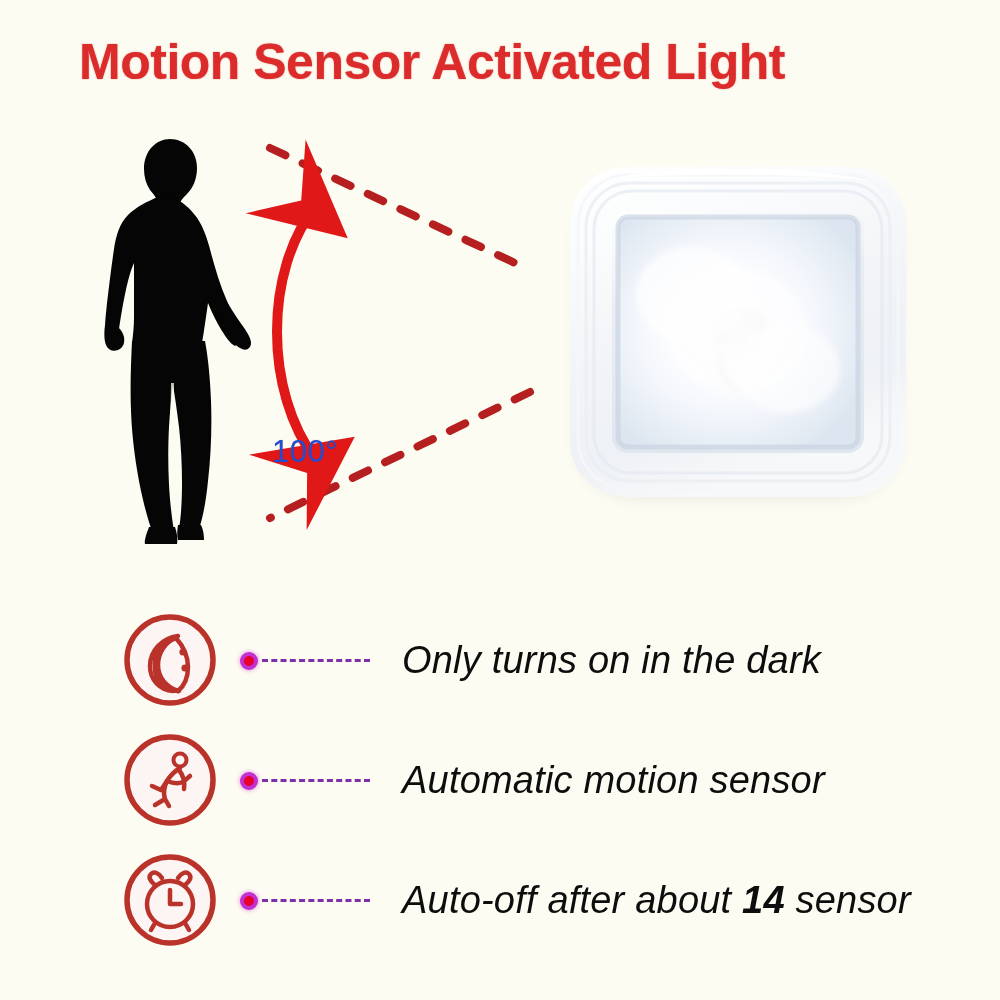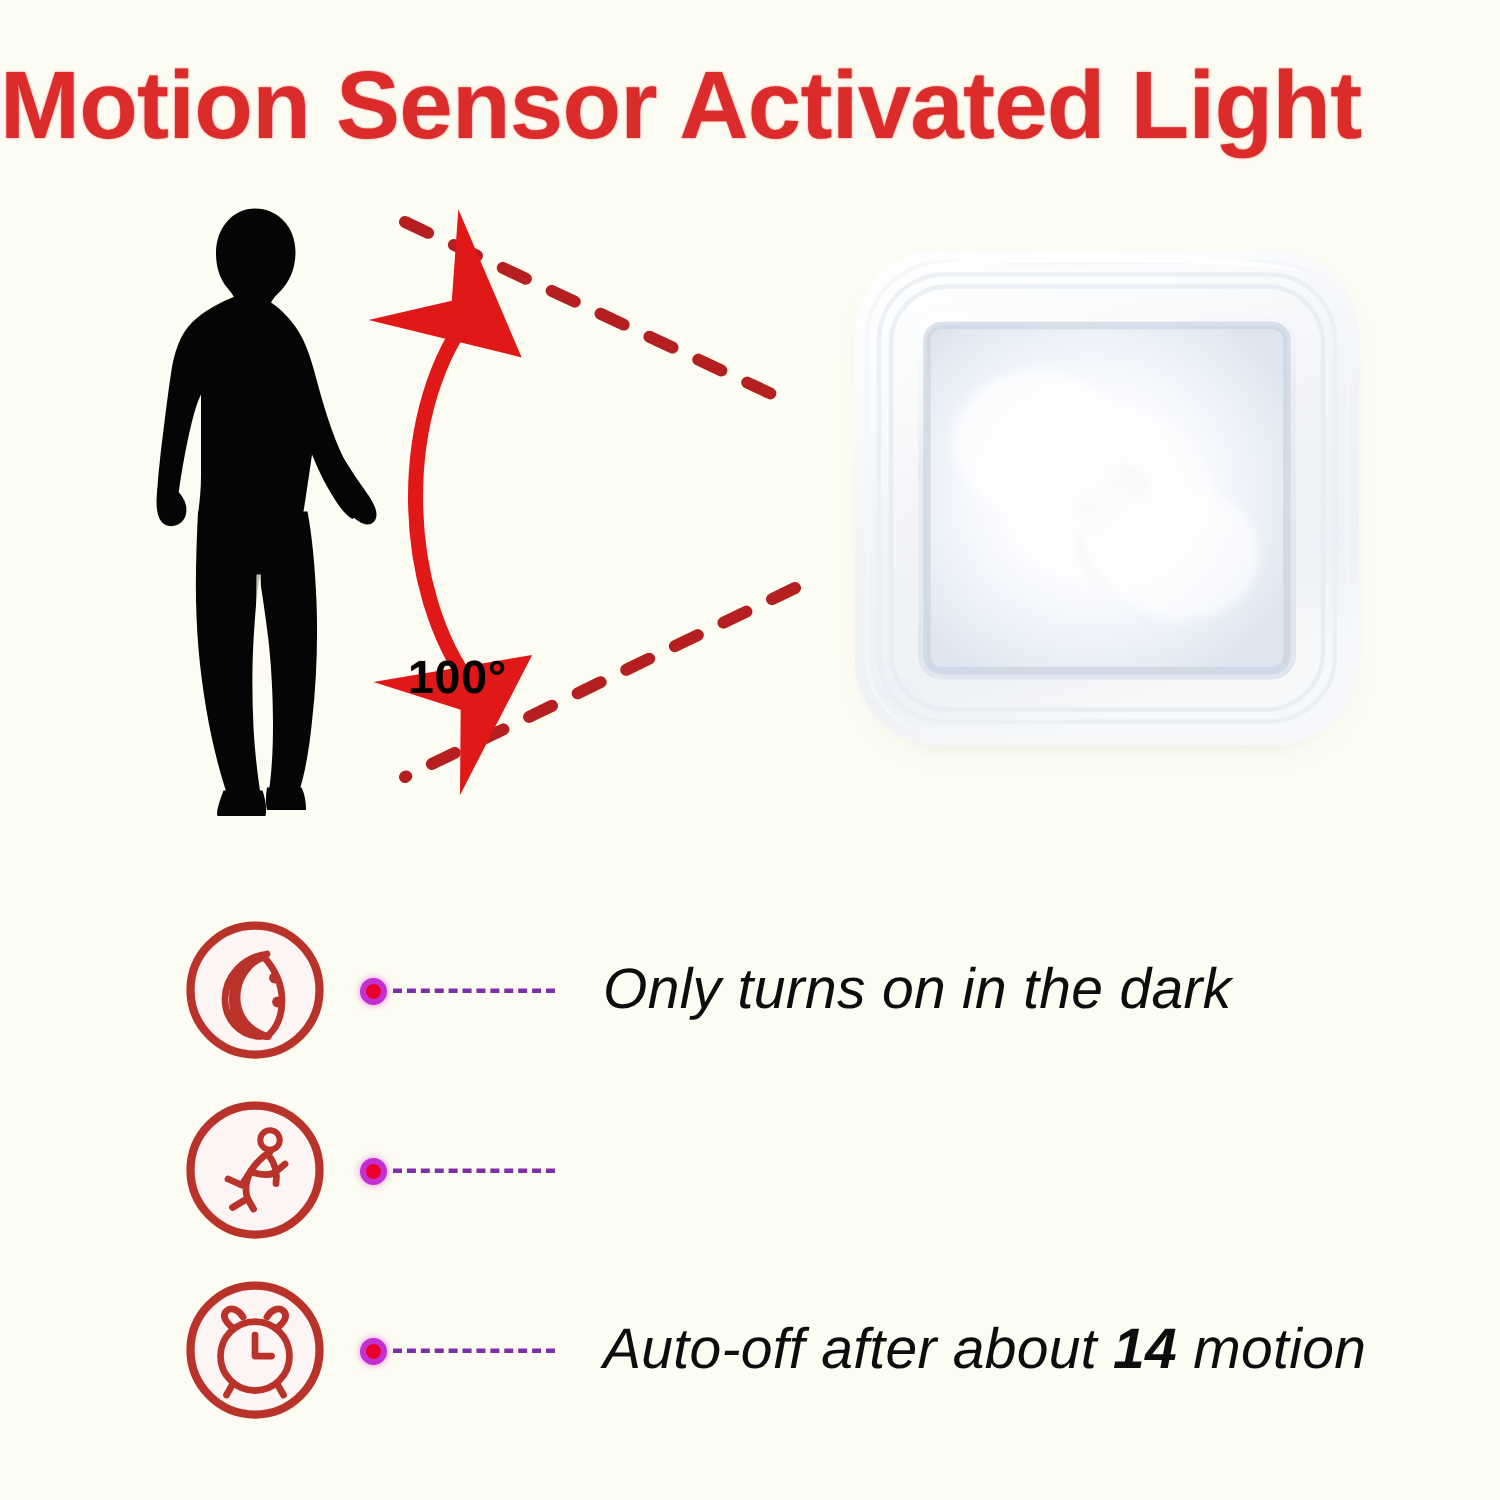--- a/index.html
+++ b/index.html
@@ -20,21 +20,21 @@
   }
 
   
   #title {
     position: absolute;
     left: 0;
     top: 33px;
     width: 864px;
     text-align: center;
     font-family: "Liberation Sans", sans-serif;
-    font-size: 64px;
+    font-size: 50px;
     font-weight: 700;
     letter-spacing: -0.5px;
     color: #dc2b2b;
     text-shadow: 0 0 1.5px rgba(200,20,20,0.55);
     white-space: nowrap;
   }
 
   
   #hero {
     position: absolute;
@@ -51,22 +51,22 @@
   #cone-svg {
     position: absolute;
     left: 230px;
     top: 10px;
   }
   #angle-label {
     position: absolute;
     left: 272px;
     top: 314px;
     font-size: 31px;
-    font-weight: 700;
-    color: #000000;
+    font-weight: 400;
+    color: #1d4ed8;
     text-shadow: 0 0 1px rgba(190,30,30,0.5);
     letter-spacing: 0.5px;
   }
   #product {
     position: absolute;
     left: 552px;
     top: 25px;
     width: 372px;
     height: 372px;
   }
@@ -327,37 +327,40 @@
           <path d="M45 49 C42 55 41 61 43 67 L47 74" fill="none" stroke="#b9332a" stroke-width="4.5" stroke-linecap="round" stroke-linejoin="round"></path>
           <path d="M43 67 L33 73" fill="none" stroke="#b9332a" stroke-width="4.5" stroke-linecap="round"></path>
           <path d="M39 58 L30 54" fill="none" stroke="#b9332a" stroke-width="4.5" stroke-linecap="round"></path>
           <path d="M57 38 C61 43 63 50 62 57" fill="none" stroke="#b9332a" stroke-width="4.5" stroke-linecap="round"></path>
         </svg>
       </div>
       <div class="connector">
         <div class="conn-dot"></div>
         <div class="conn-line"></div>
       </div>
+      <div class="feature-text">
+        <span>Automatic motion sensor</span>
+      </div>
     </div>
 
     <div class="feature-row r2">
       <div class="feature-icon">
         <svg viewBox="0 0 96 96" width="96" height="96">
           <circle cx="48" cy="48" r="43" fill="#fdf4f4" stroke="#b9332a" stroke-width="5.5"></circle>
           <circle cx="48" cy="52" r="23" fill="none" stroke="#b9332a" stroke-width="4.5"></circle>
           <path d="M33 33 C28 29 26 25 29 22 C32 19 37 21 40 26" fill="none" stroke="#b9332a" stroke-width="4.5" stroke-linecap="round"></path>
           <path d="M63 33 C68 29 70 25 67 22 C64 19 59 21 56 26" fill="none" stroke="#b9332a" stroke-width="4.5" stroke-linecap="round"></path>
           <path d="M48 38 L48 52 L59 52" fill="none" stroke="#b9332a" stroke-width="4.5" stroke-linecap="round" stroke-linejoin="round"></path>
           <path d="M33 71 L29 78" fill="none" stroke="#b9332a" stroke-width="4.5" stroke-linecap="round"></path>
           <path d="M63 71 L67 78" fill="none" stroke="#b9332a" stroke-width="4.5" stroke-linecap="round"></path>
         </svg>
       </div>
       <div class="connector">
         <div class="conn-dot"></div>
         <div class="conn-line"></div>
       </div>
       <div class="feature-text">
-        <span>Auto-off after about </span><span class="hl">14</span><span> motion</span>
+        <span>Auto-off after about </span><span class="hl">14</span><span> sensor</span>
       </div>
     </div>
 
   </div>
 </div>
 
 </body></html>

